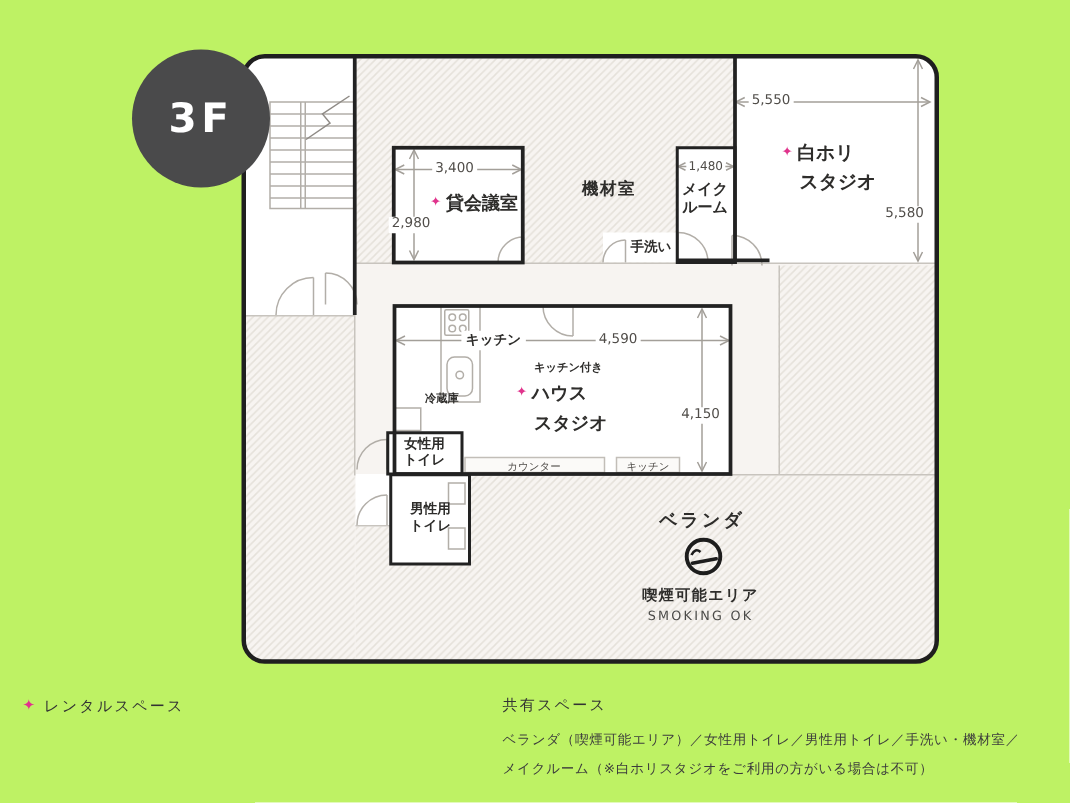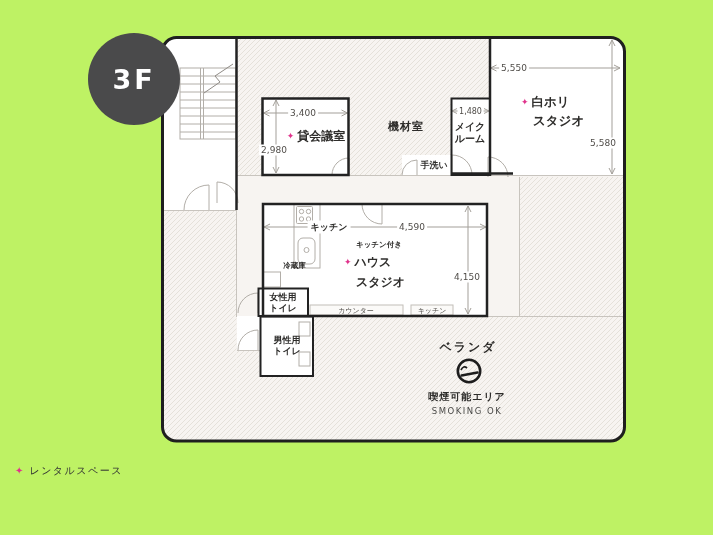--- a/index.html
+++ b/index.html
@@ -215,14 +215,19 @@
   <div class="abs c dim" style="left:412px;top:227px;">4,590</div>
   <div class="abs c dim" style="left:467px;top:277px;">4,150</div>
 
   <div class="abs" style="left:15px;top:464px;">
     <div class="row" style="gap:6px;">
       <span class="star" style="font-size:10px;">✦</span>
       <span class="legend-title">レンタルスペース</span>
     </div>
   </div>
 
+  <div class="abs" style="left:335px;top:463px;">
+    <div class="legend-title">共有スペース</div>
+    <div class="legend-body" style="margin-top:10px;">ベランダ（喫煙可能エリア）／女性用トイレ／男性用トイレ／手洗い・機材室／</div>
+    <div class="legend-body" style="margin-top:6px;">メイクルーム（※白ホリスタジオをご利用の方がいる場合は不可）</div>
+  </div>
 
 </div>
 
 </body></html>

